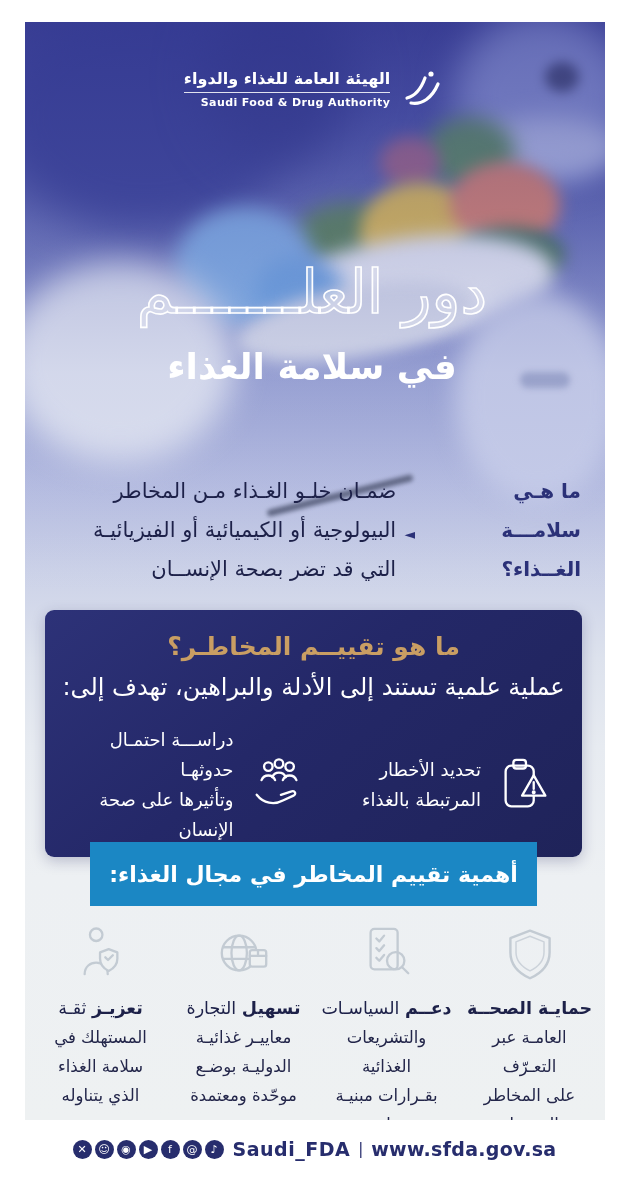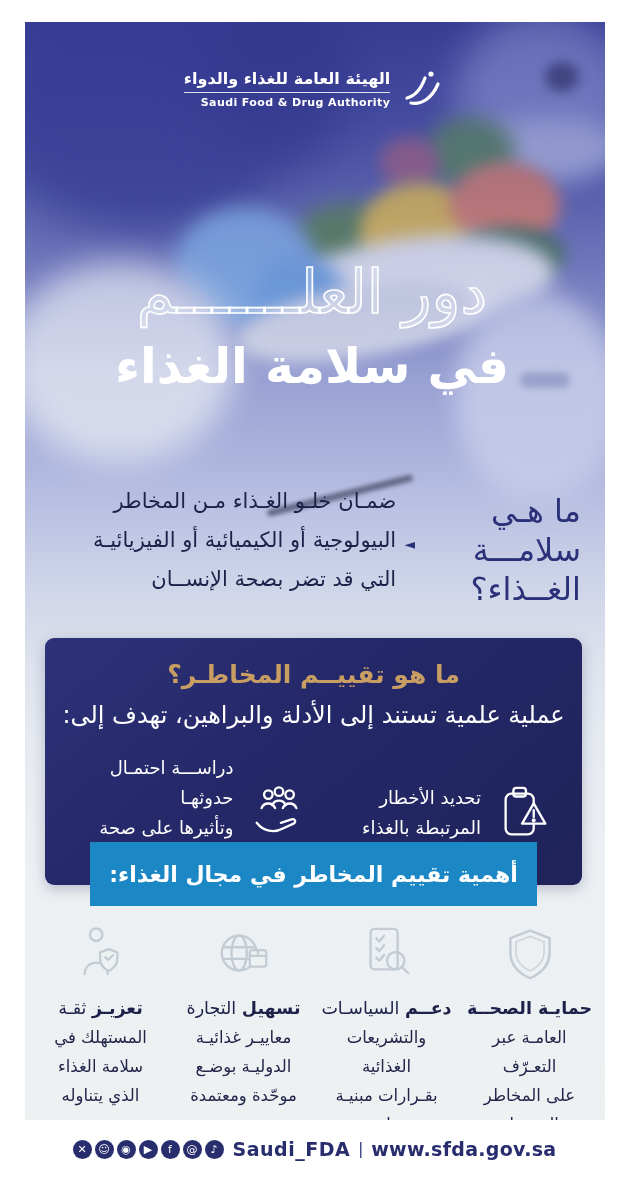--- a/index.html
+++ b/index.html
@@ -37,30 +37,30 @@
   .logo{top:46px;left:0;width:100%;display:flex;justify-content:center;align-items:center;gap:10px;}
   .logo-text{display:flex;flex-direction:column;align-items:flex-end;}
   .logo-ar{direction:rtl;color:#fff;font-weight:bold;font-size:16px;line-height:20px;
     border-bottom:1px solid rgba(255,255,255,.85);padding-bottom:3px;}
   .logo-en{color:#fff;font-weight:bold;font-size:11px;letter-spacing:.4px;margin-top:3px;}
 
   
   .title{top:230px;left:20px;right:26px;text-align:center;direction:rtl;}
   .title-thin{font-size:60px;line-height:80px;color:rgba(255,255,255,.22);
     -webkit-text-stroke:1.6px #ffffff;letter-spacing:1px;}
-  .title-bold{font-size:49px;line-height:66px;color:#ffffff;font-weight:bold;margin-top:2px;}
+  .title-bold{font-size:36px;line-height:66px;color:#ffffff;font-weight:bold;margin-top:2px;}
 
   
   .qa{top:450px;left:38px;right:24px;display:flex;direction:rtl;align-items:center;gap:8px;}
-  .qa-q{width:158px;color:#2b3178;font-weight:normal;font-size:32px;line-height:39px;text-align:right;direction:rtl;margin-top:20px;}
+  .qa-q{width:158px;color:#2b3178;font-weight:bold;font-size:20px;line-height:39px;text-align:right;direction:rtl;}
   .qa-arrow{color:#2b3178;font-size:14px;align-self:center;margin-top:6px;}
   .qa-a{flex:1;color:#1d2149;font-size:21px;line-height:39px;text-align:right;direction:rtl;}
 
   
-  .risk-card{left:20px;top:616px;width:537px;height:247px;border-radius:9px;
+  .risk-card{left:20px;top:588px;width:537px;height:247px;border-radius:9px;
     background:linear-gradient(140deg,#2d3278 0%,#242868 45%,#1f2359 100%);
     box-shadow:0 4px 14px rgba(30,34,90,.25);}
   .risk-heading{margin-top:22px;text-align:center;direction:rtl;color:#c99e63;font-weight:bold;font-size:25px;}
   .risk-sub{margin-top:12px;text-align:center;direction:rtl;color:#ffffff;font-size:24px;}
   .risk-items{margin-top:24px;display:flex;direction:rtl;padding:0 26px;gap:10px;}
   .risk-item{flex:1;display:flex;direction:rtl;align-items:center;gap:13px;justify-content:flex-start;}
   .risk-item-text{color:#ffffff;font-size:18px;line-height:30px;text-align:right;direction:rtl;}
 
   
   .banner{left:65px;top:820px;width:447px;height:64px;background:#1b87c4;

